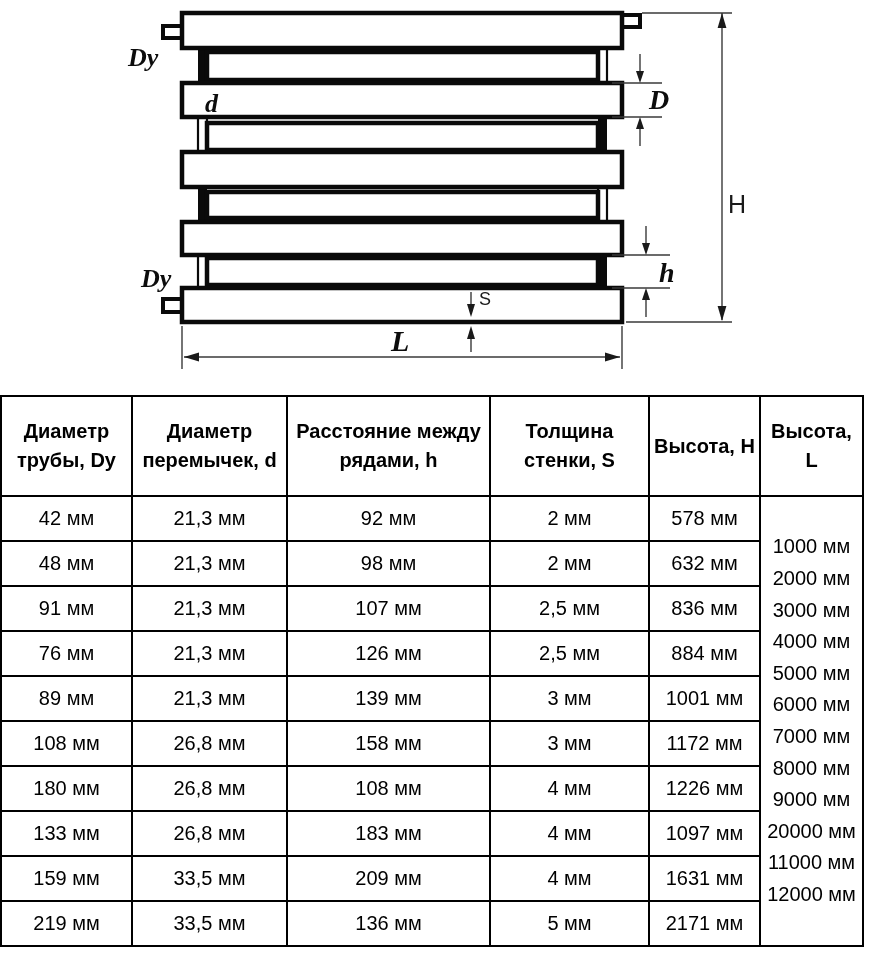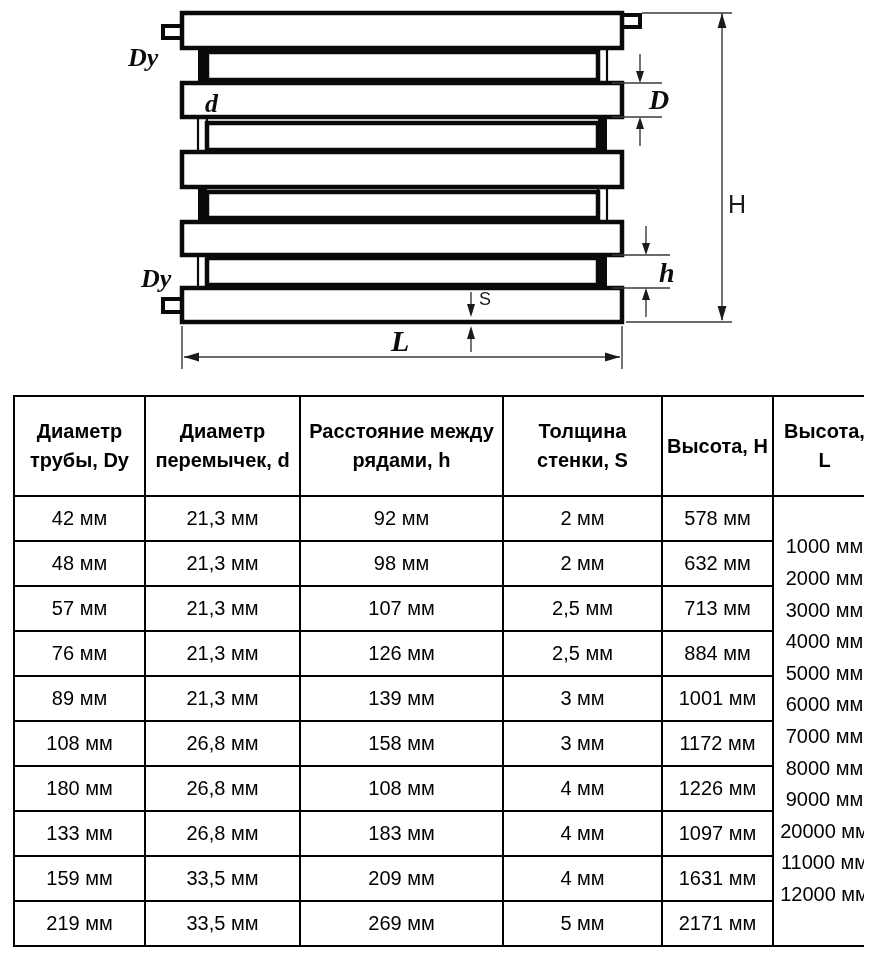--- a/index.html
+++ b/index.html
@@ -17,21 +17,21 @@
     font-family:"Liberation Serif",serif;
     font-style:italic;font-weight:bold;
     fill:#0c0c0c;
   }
   .dim-label-sans{
     font-family:"Liberation Sans",sans-serif;
     fill:#1a1a1a;
   }
 
   table.spec{
-    position:absolute;left:13px;top:395px;
+    position:absolute;left:0;top:395px;
     width:862px;
     border-collapse:collapse;table-layout:fixed;
     background:#fff;
   }
   table.spec th, table.spec td{
     border:2px solid #000;
     text-align:center;vertical-align:middle;
     padding:0 2px;
     color:#000;
   }
@@ -185,25 +185,25 @@
         </td>
       </tr>
       <tr>
         <td>48 мм</td>
         <td>21,3 мм</td>
         <td>98 мм</td>
         <td>2 мм</td>
         <td>632 мм</td>
       </tr>
       <tr>
-        <td>57 мм</td>
+        <td>91 мм</td>
         <td>21,3 мм</td>
         <td>107 мм</td>
         <td>2,5 мм</td>
-        <td>713 мм</td>
+        <td>836 мм</td>
       </tr>
       <tr>
         <td>76 мм</td>
         <td>21,3 мм</td>
         <td>126 мм</td>
         <td>2,5 мм</td>
         <td>884 мм</td>
       </tr>
       <tr>
         <td>89 мм</td>
@@ -236,20 +236,20 @@
       <tr>
         <td>159 мм</td>
         <td>33,5 мм</td>
         <td>209 мм</td>
         <td>4 мм</td>
         <td>1631 мм</td>
       </tr>
       <tr>
         <td>219 мм</td>
         <td>33,5 мм</td>
-        <td>269 мм</td>
+        <td>136 мм</td>
         <td>5 мм</td>
         <td>2171 мм</td>
       </tr>
     </tbody>
   </table>
 
 </div>
 
 </body></html>

